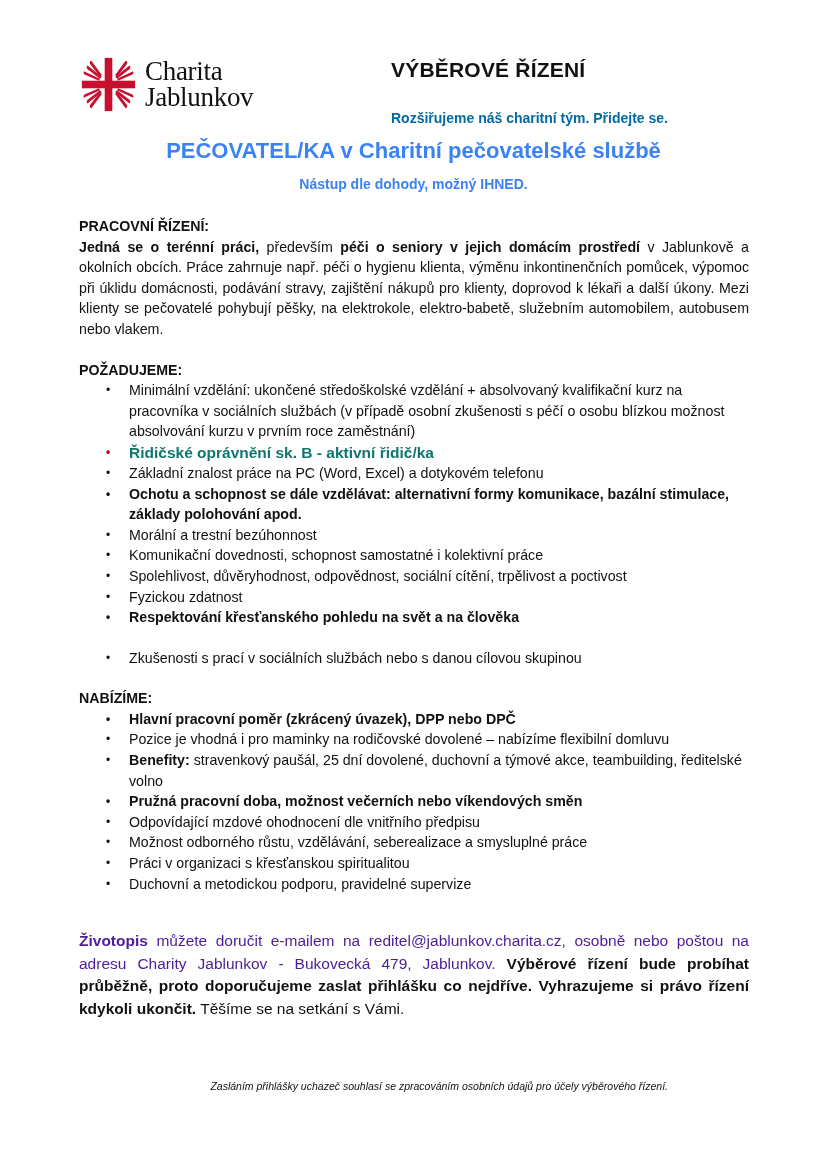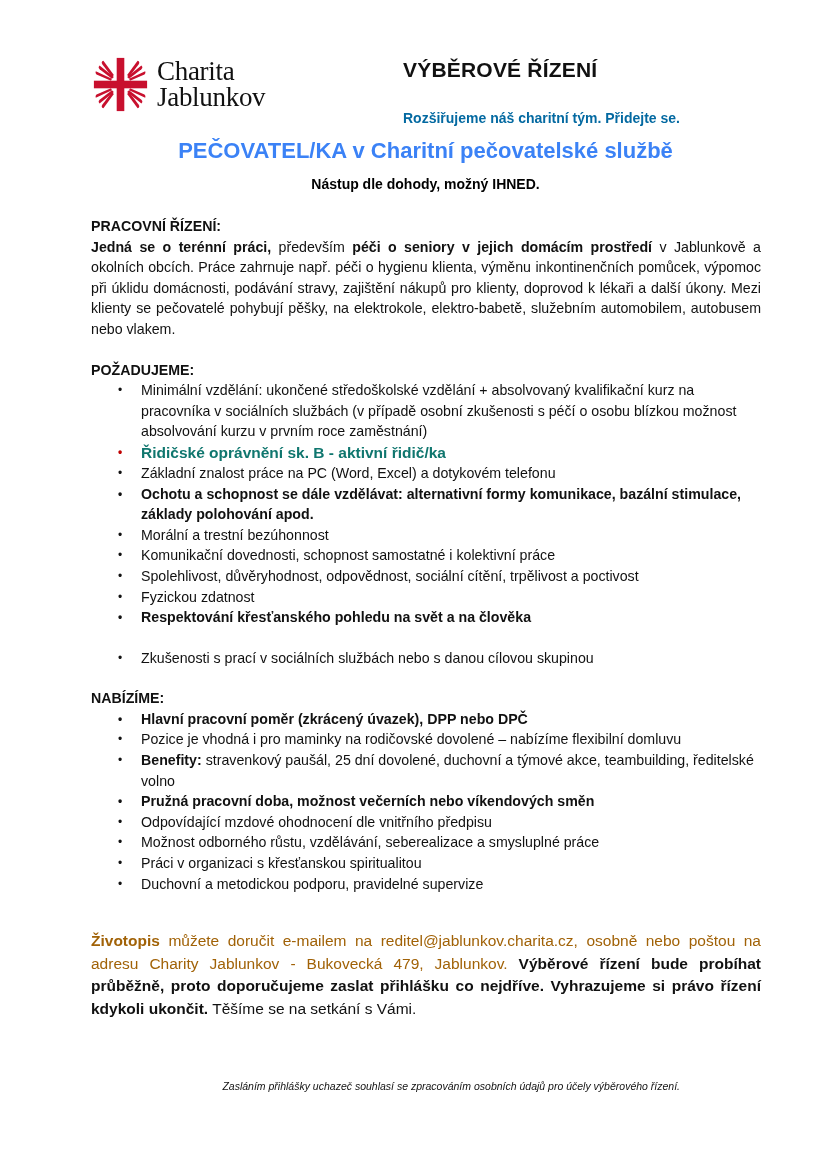--- a/index.html
+++ b/index.html
@@ -3,61 +3,61 @@
   <meta charset="utf-8">
   <style>
     * { box-sizing: border-box; margin: 0; padding: 0; }
     html, body { width: 827px; height: 1169px; background: #ffffff; }
     body {
       font-family: "Liberation Sans", "DejaVu Sans", sans-serif;
       color: #111111;
       position: relative;
       overflow: hidden;
     }
-    .page { position: absolute; left: 12px; top: 0; width: 746px; height: 1169px; }
+    .page { position: absolute; left: 0; top: 0; width: 746px; height: 1169px; }
 
     
     .logo { position: absolute; left: 80px; top: 54px; width: 200px; height: 60px; display: flex; align-items: center; }
     .logo-mark { width: 57px; height: 57px; flex: 0 0 57px; }
     .logo-text {
       margin-left: 8px;
       font-family: "Liberation Serif", "DejaVu Serif", serif;
       font-size: 27px;
       line-height: 26px;
       color: #111111;
       letter-spacing: -0.3px;
     }
     .logo-text span { display: block; }
 
     .header-right { position: absolute; right: 78px; top: 58px; text-align: left; }
     .doc-type { font-size: 21px; font-weight: bold; color: #111; letter-spacing: 0.2px; }
     .tagline { margin-top: 28px; font-size: 14px; font-weight: bold; color: #0369a1; }
 
     .job-title { position: absolute; left: 0; width: 827px; top: 138px; text-align: center; font-size: 22px; font-weight: bold; color: #3b82f6; }
-    .start-note { position: absolute; left: 0; width: 827px; top: 176px; text-align: center; font-size: 14px; font-weight: bold; color: #000000; }
+    .start-note { position: absolute; left: 0; width: 827px; top: 176px; text-align: center; font-size: 14px; font-weight: bold; color: #3b82f6; }
 
     
     .content { position: absolute; left: 79px; top: 216px; width: 670px; font-size: 14.2px; line-height: 20.6px; }
     .section-heading { font-weight: bold; font-size: 14.2px; }
     .para { text-align: justify; }
     .para b { font-weight: bold; }
     ul.bullets { list-style: none; margin-left: 0; }
     ul.bullets li { position: relative; padding-left: 50px; }
     ul.bullets li::before {
       content: "\2022";
       position: absolute; left: 27px; top: 0;
       font-size: 12px;
     }
     ul.bullets li.red { color: #0f766e; font-weight: bold; font-size: 15.5px; line-height: 21px; }
     ul.bullets li.red::before { color: #c00000; }
     .bold { font-weight: bold; }
     .gap { height: 20px; }
 
     .contact { position: absolute; left: 79px; top: 930px; width: 670px; font-size: 15.5px; line-height: 22.5px; text-align: justify; }
-    .red-text { color: #a16207; }
+    .red-text { color: #4c1d95; }
 
     .signature { position: absolute; right: 78px; top: 1060px; font-size: 13px; font-weight: bold; text-align: right; }
     .gdpr { position: absolute; right: 78px; top: 1080px; font-size: 10.5px; font-style: italic; text-align: right; }
   </style>
 </head>
 <body>
 
 <div class="page">
 
   <div class="logo">

